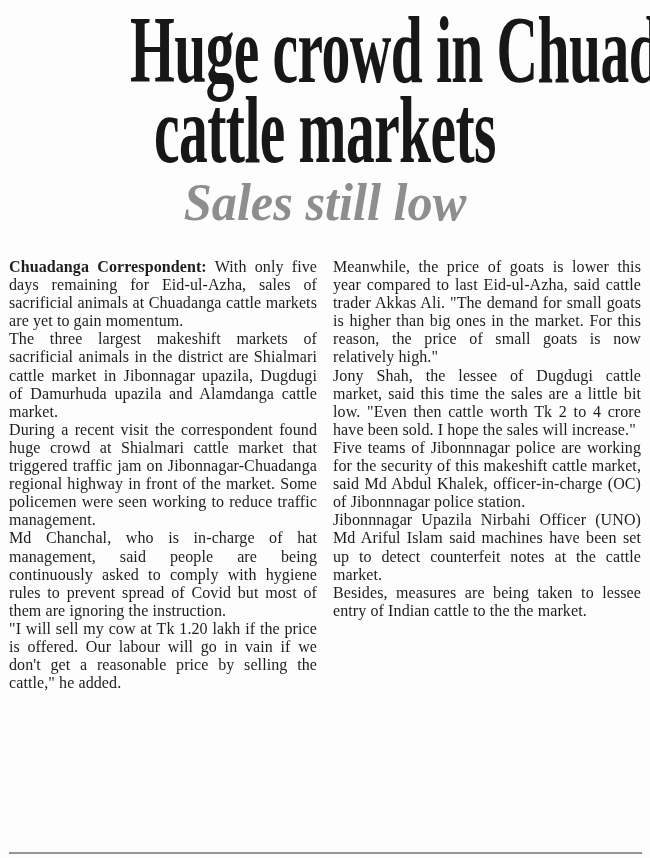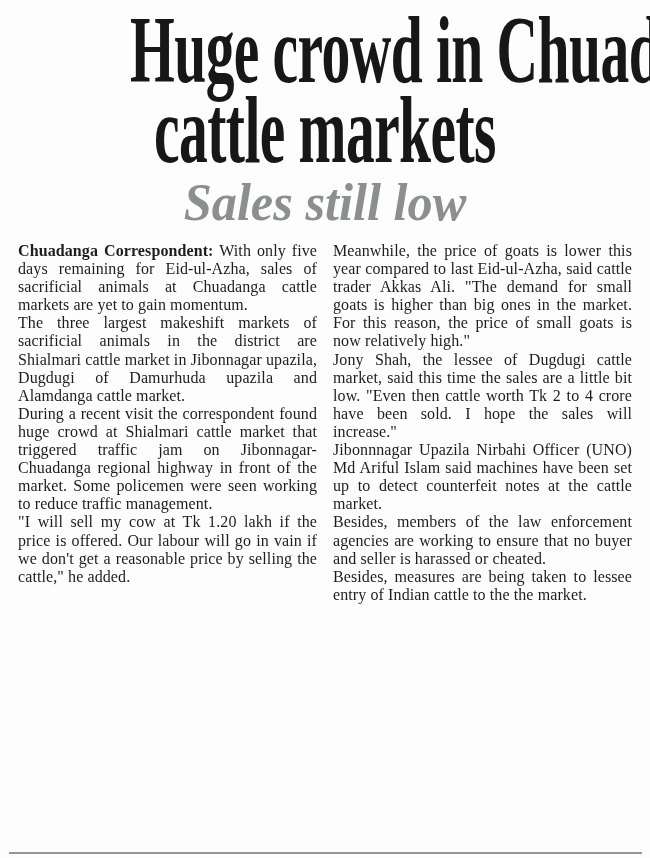--- a/index.html
+++ b/index.html
@@ -38,22 +38,22 @@
     font-size: 53px;
     line-height: 48px;
     color: #8d8e90;
     white-space: nowrap;
     transform: scaleX(0.95);
     transform-origin: 50% 50%;
   }
   .columns {
     display: flex;
     gap: 16px;
-    padding: 0 18px;
-    margin-top: 16px;
+    padding: 0 9px;
+    margin-top: 32px;
   }
   .col {
     flex: 1 1 0;
     min-width: 0;
     text-align: justify;
     font-size: 16px;
     line-height: 18.1px;
     color: #1d1d1d;
     letter-spacing: 0.1px;
   }
@@ -83,26 +83,27 @@
       <span class="headline-line">cattle markets</span>
     </h1>
     <span class="subtitle">Sales still low</span>
   </div>
 
   <div class="columns">
     <div class="col">
       <p><span class="lead-label">Chuadanga Correspondent:</span><span> With only five days remaining for Eid-ul-Azha, sales of sacrificial animals at Chuadanga cattle markets are yet to gain momentum.</span></p>
         <p>The three largest makeshift markets of sacrificial animals in the district are Shialmari cattle market in Jibonnagar upazila, Dugdugi of Damurhuda upazila and Alamdanga cattle market.</p>
         <p>During a recent visit the correspondent found huge crowd at Shialmari cattle market that triggered traffic jam on Jibonnagar-Chuadanga regional highway in front of the market. Some policemen were seen working to reduce traffic management.</p>
+        <p>Md Chanchal, who is in-charge of hat management, said people are being continuously asked to comply with hygiene rules to prevent spread of Covid but most of them are ignoring the instruction.</p>
         <p>"I will sell my cow at Tk 1.20 lakh if the price is offered. Our labour will go in vain if we don't get a reasonable price by selling the cattle," he added.</p>
       </div>
     <div class="col">
         <p>Meanwhile, the price of goats is lower this year compared to last Eid-ul-Azha, said cattle trader Akkas Ali. "The demand for small goats is higher than big ones in the market. For this reason, the price of small goats is now relatively high."</p>
         <p>Jony Shah, the lessee of Dugdugi cattle market, said this time the sales are a little bit low. "Even then cattle worth Tk 2 to 4 crore have been sold. I hope the sales will increase."</p>
+        <p>Five teams of Jibonnnagar police are working for the security of this makeshift cattle market, said Md Abdul Khalek, officer-in-charge (OC) of Jibonnnagar police station.</p>
         <p>Jibonnnagar Upazila Nirbahi Officer (UNO) Md Ariful Islam said machines have been set up to detect counterfeit notes at the cattle market.</p>
-        <p>Besides, members of the law enforcement agencies are working to ensure that no buyer and seller is harassed or cheated.</p>
         <p>Besides, measures are being taken to lessee entry of Indian cattle to the the market.</p>
       </div>
   </div>
 
   <div class="bottom-rule"></div>
 
 </div>
 
 </body></html>

